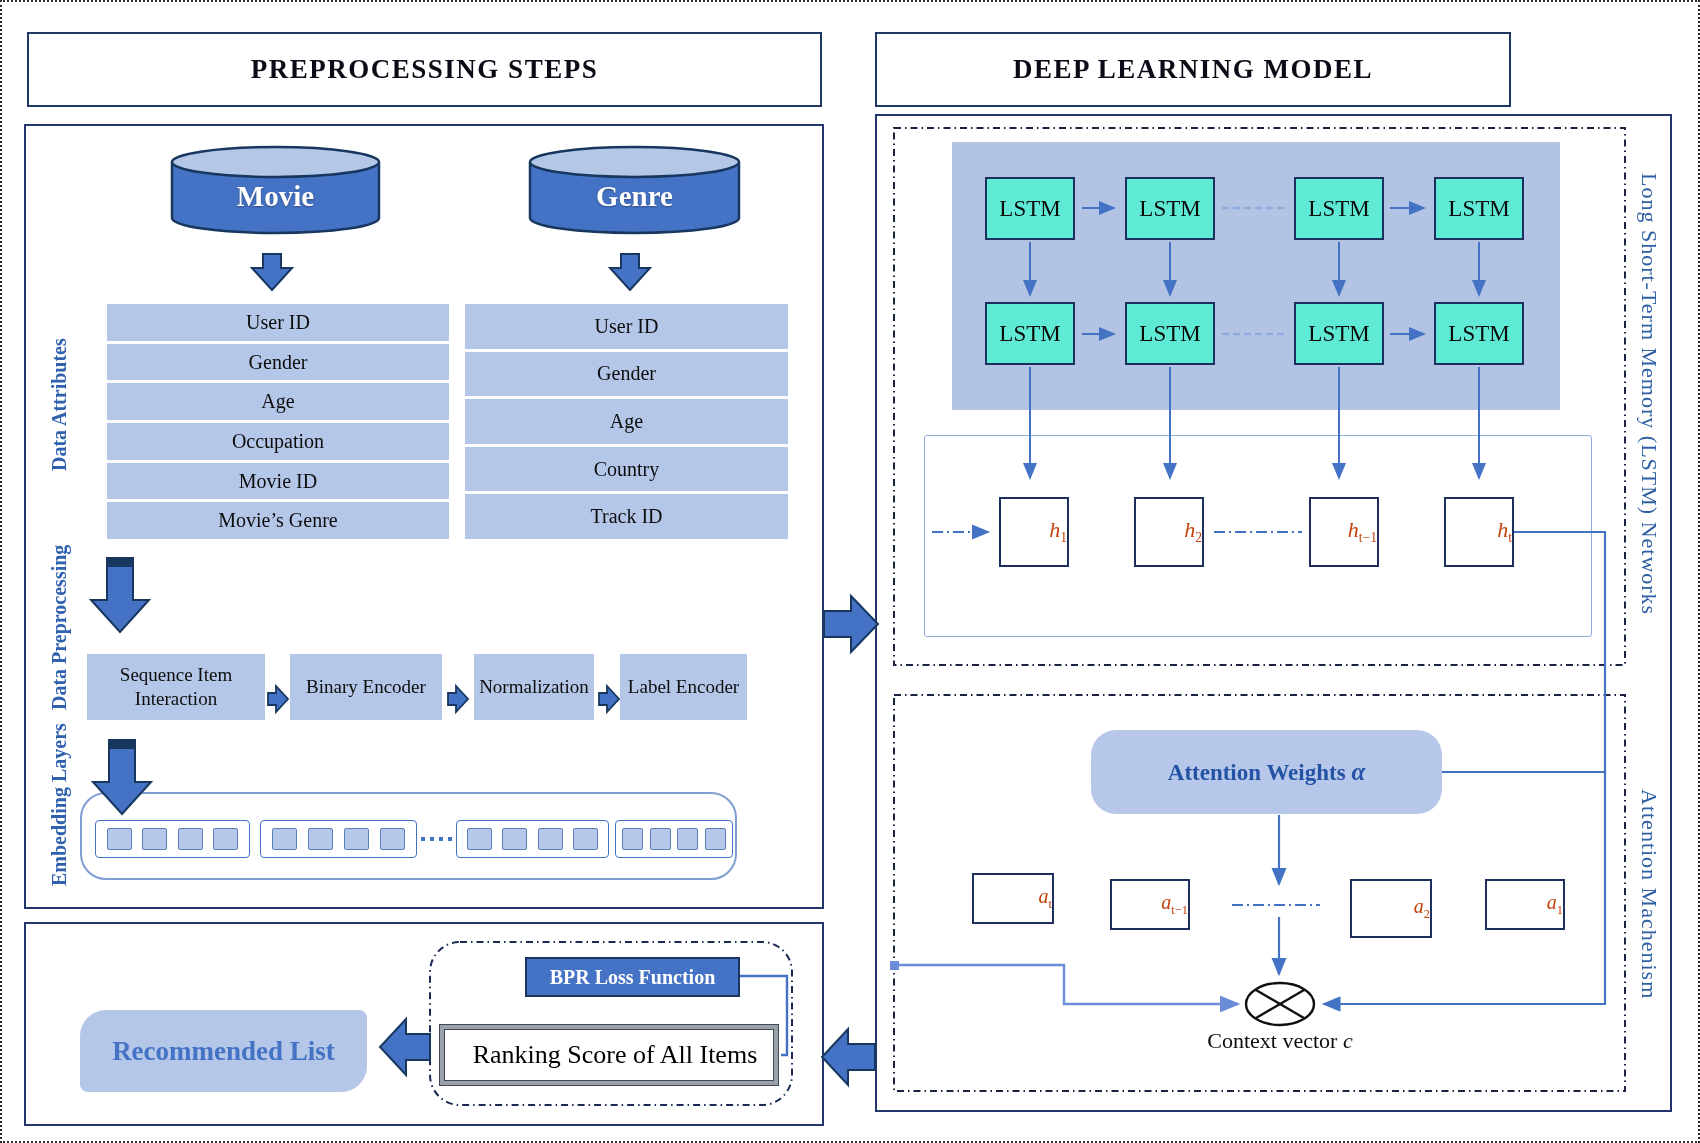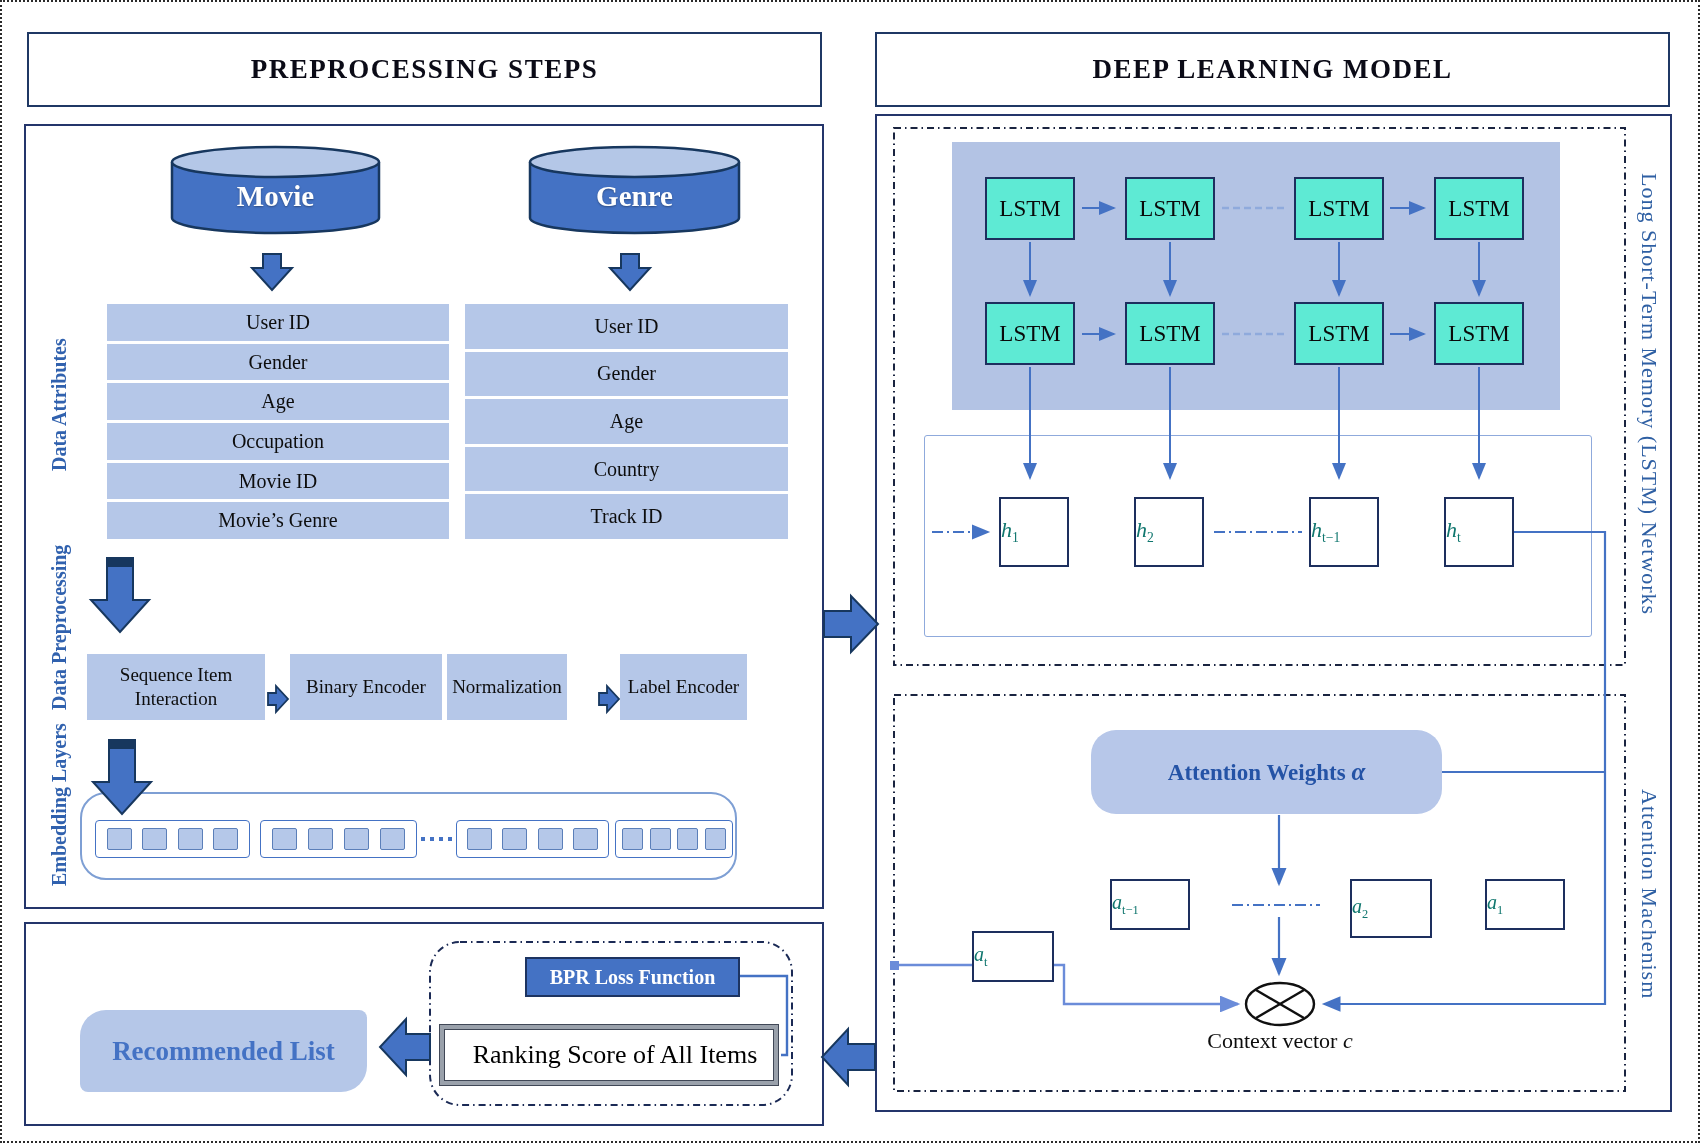--- a/index.html
+++ b/index.html
@@ -35,22 +35,22 @@
   .bprbox{background:#4472c4;border:2px solid #1d3461;color:#fff;font-weight:bold;font-size:20px;
           display:flex;align-items:center;justify-content:center;z-index:3;}
   .rankbox{background:#fff;border:4px solid #9aa1ab;outline:1.5px solid #404756;box-shadow:inset 0 0 0 1px #404756;
            display:flex;align-items:center;justify-content:center;font-size:26px;color:#000;z-index:3;padding-left:12px;}
   .recbox{background:#b5c7e8;border-radius:26px 8px 26px 8px;display:flex;align-items:center;justify-content:center;
           color:#4472c4;font-weight:bold;font-size:27px;z-index:3;}
   
   .shade{background:#b3c3e4;z-index:1;}
   .lstmbox{background:#5eead4;border:2px solid #1d2f5e;display:flex;align-items:center;justify-content:center;
            font-size:23px;color:#0a0a0a;z-index:3;}
-  .hbox,.abox{background:#fff;border:2px solid #1d2f5e;display:flex;align-items:center;justify-content:flex-start;
-           font-size:22px;color:#0f766e;z-index:3;}
+  .hbox,.abox{background:#fff;border:2px solid #1d2f5e;display:flex;align-items:center;justify-content:flex-end;
+           font-size:22px;color:#c2410c;z-index:3;}
   .hcontainer{border:1.8px solid #8faadc;border-radius:3px;background:transparent;z-index:1;}
   .awbox{background:#b7c7e9;border-radius:24px 8px 24px 8px;display:flex;align-items:center;justify-content:center;
          color:#2453a6;font-weight:bold;font-size:23px;z-index:3;}
   .ctxlabel{display:flex;align-items:center;justify-content:center;font-size:22px;color:#0d0d0d;z-index:3;}
   sub{font-size:0.62em;}
   .it{font-style:italic;}
 </style>
 </head>
 <body>
 
@@ -186,21 +186,21 @@
   <div class="abs attrtable" style="left:463px;top:302px;width:323px;height:235px;">
     <div class="attrrow">User ID</div>
     <div class="attrrow">Gender</div>
     <div class="attrrow">Age</div>
     <div class="attrrow">Country</div>
     <div class="attrrow">Track ID</div>
   </div>
 
   <div class="abs procbox" style="left:85px;top:652px;width:178px;height:66px;">Sequence Item Interaction</div>
   <div class="abs procbox" style="left:288px;top:652px;width:152px;height:66px;">Binary Encoder</div>
-  <div class="abs procbox" style="left:445px;top:652px;width:120px;height:66px;">Normalization</div>
+  <div class="abs procbox" style="left:472px;top:652px;width:120px;height:66px;">Normalization</div>
   <div class="abs procbox" style="left:618px;top:652px;width:127px;height:66px;">Label Encoder</div>
 
   <div class="abs embwrap" style="left:78px;top:790px;width:657px;height:88px;"></div>
   <div class="abs embgroup" style="left:93px;top:818px;width:155px;height:38px;">
     <span class="embsq"></span>
       <span class="embsq"></span>
       <span class="embsq"></span>
       <span class="embsq"></span>
   </div>
   <div class="abs embgroup" style="left:258px;top:818px;width:157px;height:38px;">
@@ -223,21 +223,21 @@
   </div>
 
   <div class="abs panel" style="left:22px;top:920px;width:800px;height:204px;"></div>
 
   <div class="abs bprbox" style="left:523px;top:955px;width:215px;height:40px;">BPR Loss Function</div>
 
   <div class="abs rankbox" style="left:438px;top:1023px;width:338px;height:60px;">Ranking Score of All Items</div>
 
   <div class="abs recbox" style="left:78px;top:1008px;width:287px;height:82px;">Recommended List</div>
 
-  <div class="abs titlebox" style="left:873px;top:30px;width:795px;height:75px;">
+  <div class="abs titlebox" style="left:873px;top:30px;width:636px;height:75px;">
     <span>DEEP LEARNING MODEL</span>
   </div>
 
   <div class="abs panel" style="left:873px;top:112px;width:797px;height:998px;"></div>
 
   <div class="abs vlabelR" style="left:1630px;top:122px;width:34px;height:540px;">Long Short-Term Memory (LSTM) Networks</div>
   <div class="abs vlabelR" style="left:1630px;top:695px;width:34px;height:394px;">Attention Machenism</div>
 
   <div class="abs shade" style="left:950px;top:140px;width:608px;height:268px;"></div>
 
@@ -264,21 +264,21 @@
   <div class="abs hbox" style="left:1442px;top:495px;width:70px;height:70px;">
     <span><i class="it">h</i><sub>t</sub></span>
   </div>
 
   <div class="abs awbox" style="left:1089px;top:728px;width:351px;height:84px;border-radius:25px;">
     <span>
       <span>Attention Weights</span>&nbsp;<i class="it" style="font-size:25px;">α</i>
     </span>
   </div>
 
-  <div class="abs abox" style="left:970px;top:929px;width:82px;height:51px;font-size:20px;">
+  <div class="abs abox" style="left:970px;top:871px;width:82px;height:51px;font-size:20px;">
     <span><i class="it">a</i><sub>t</sub></span>
   </div>
   <div class="abs abox" style="left:1108px;top:877px;width:80px;height:51px;font-size:20px;">
     <span><i class="it">a</i><sub>t−1</sub></span>
   </div>
   <div class="abs abox" style="left:1348px;top:877px;width:82px;height:59px;font-size:20px;">
     <span><i class="it">a</i><sub>2</sub></span>
   </div>
   <div class="abs abox" style="left:1483px;top:877px;width:80px;height:51px;font-size:20px;">
     <span><i class="it">a</i><sub>1</sub></span>

